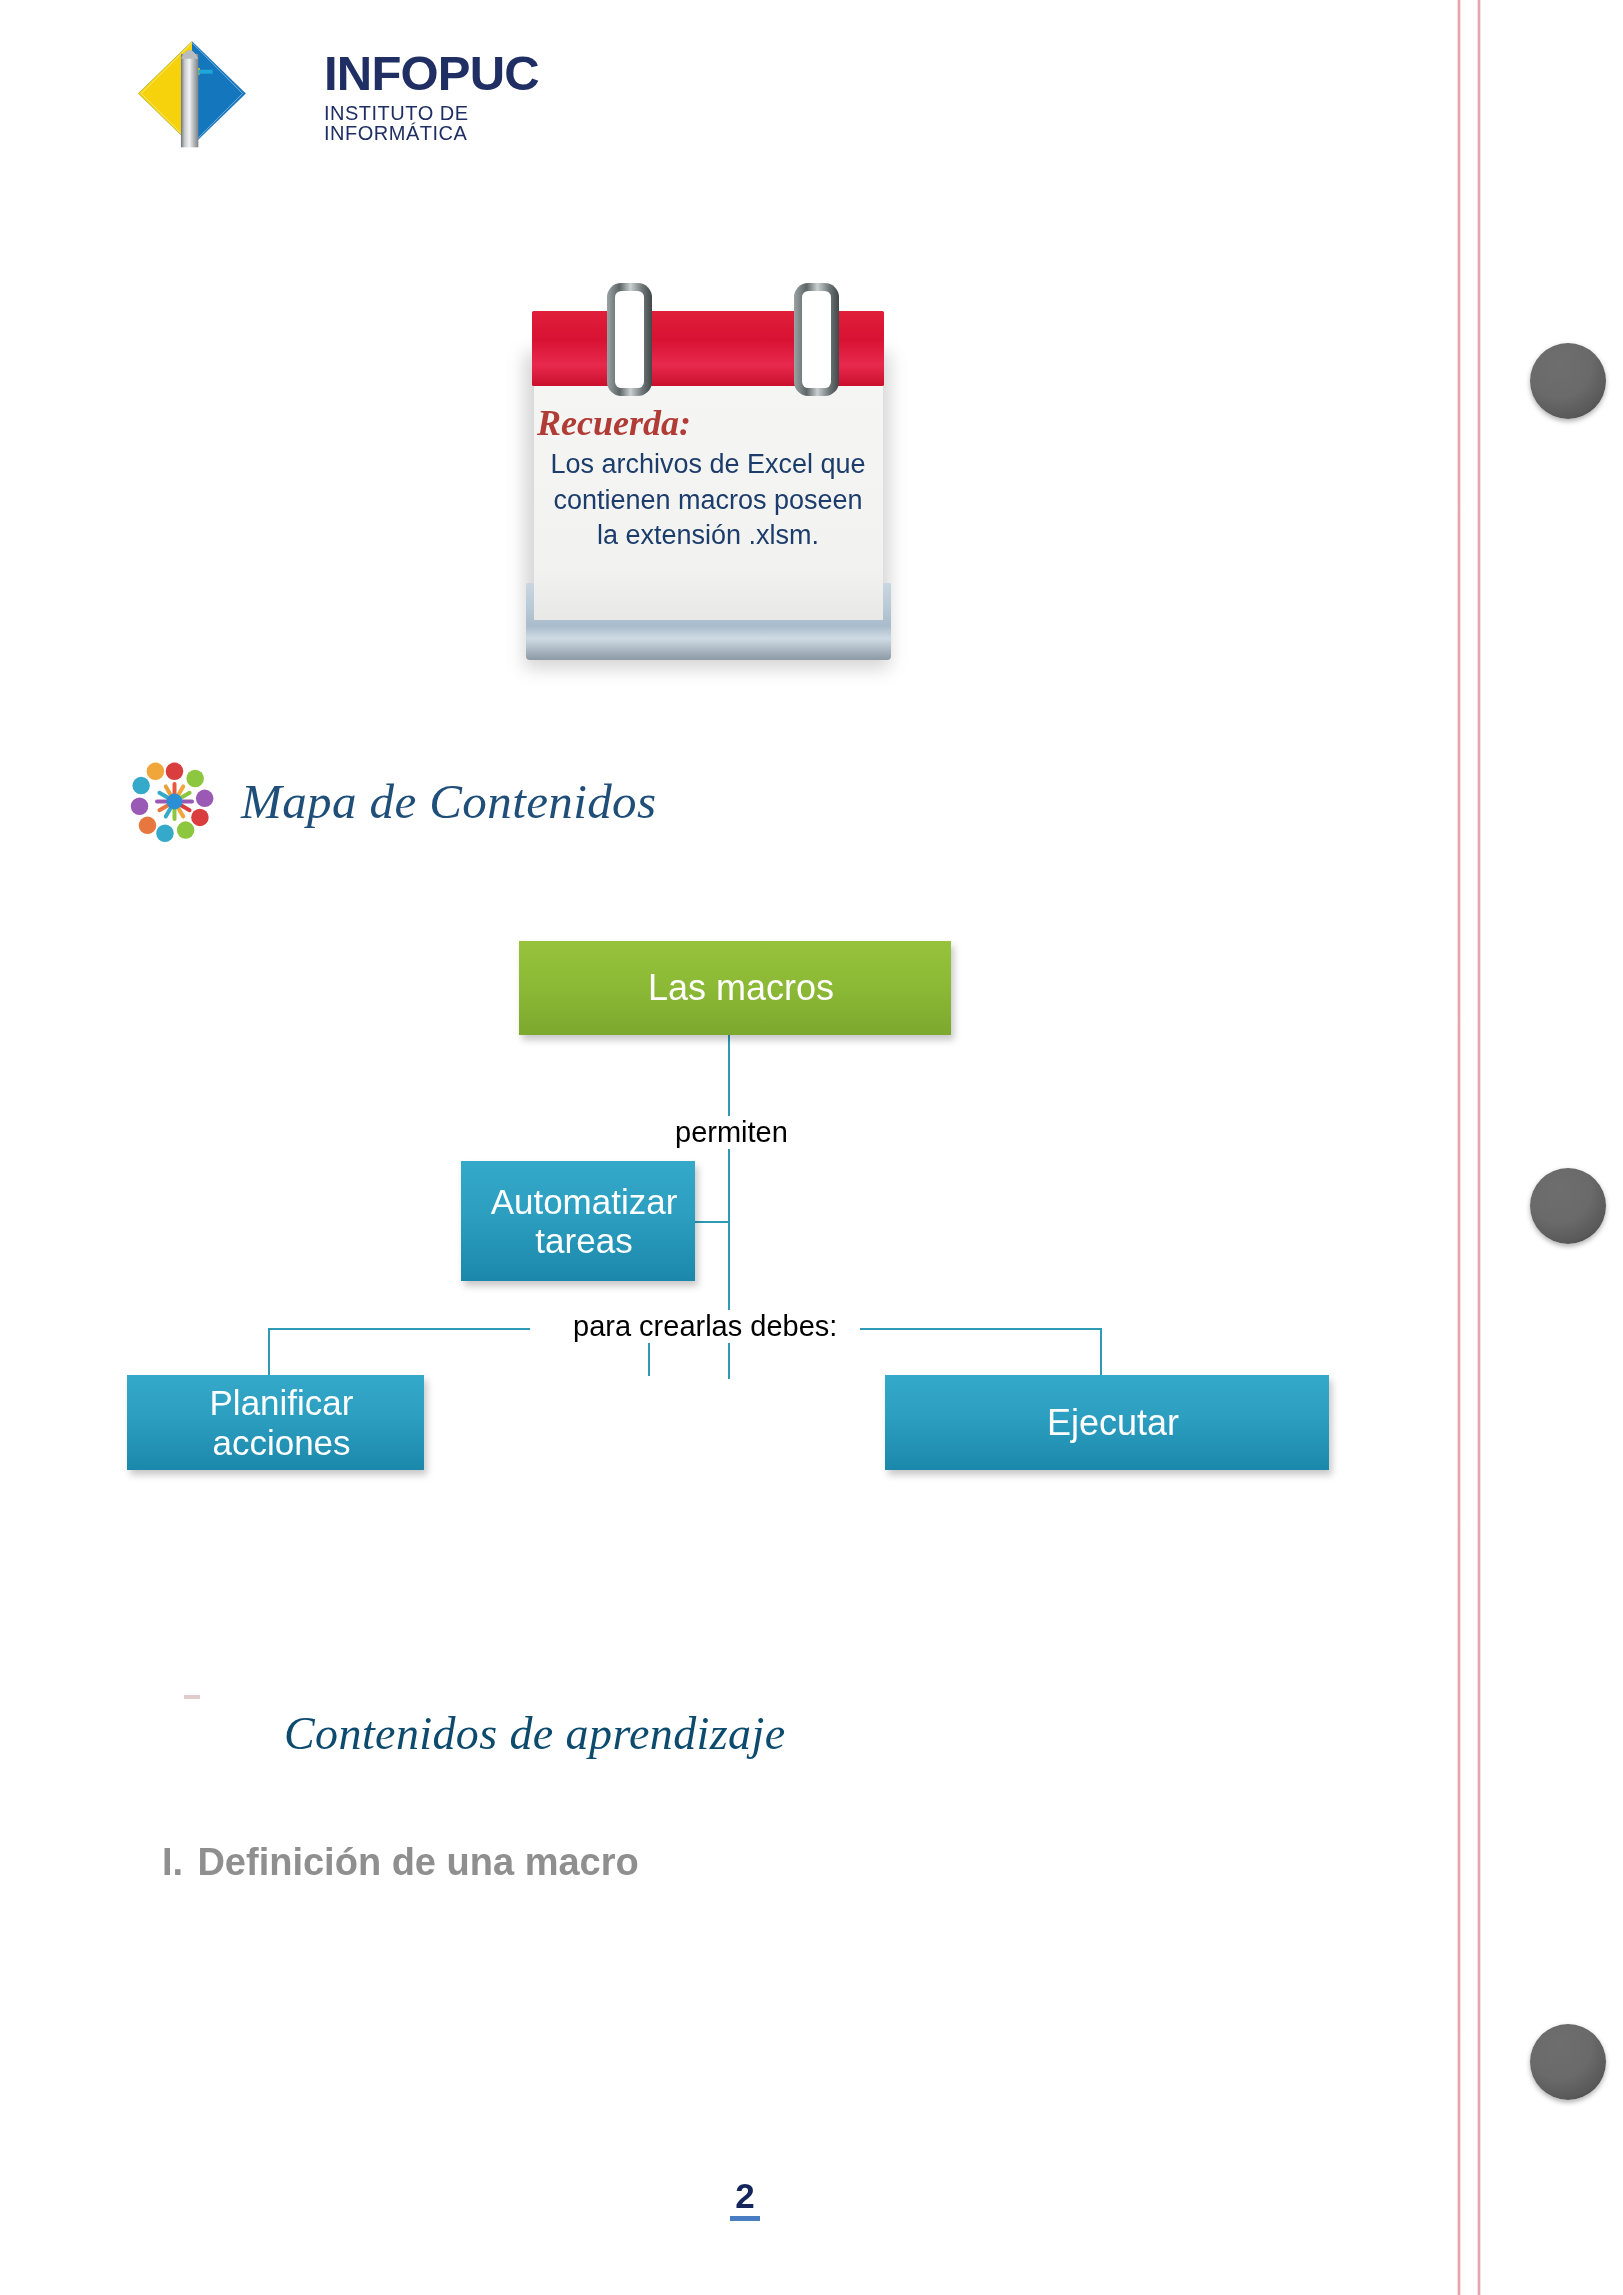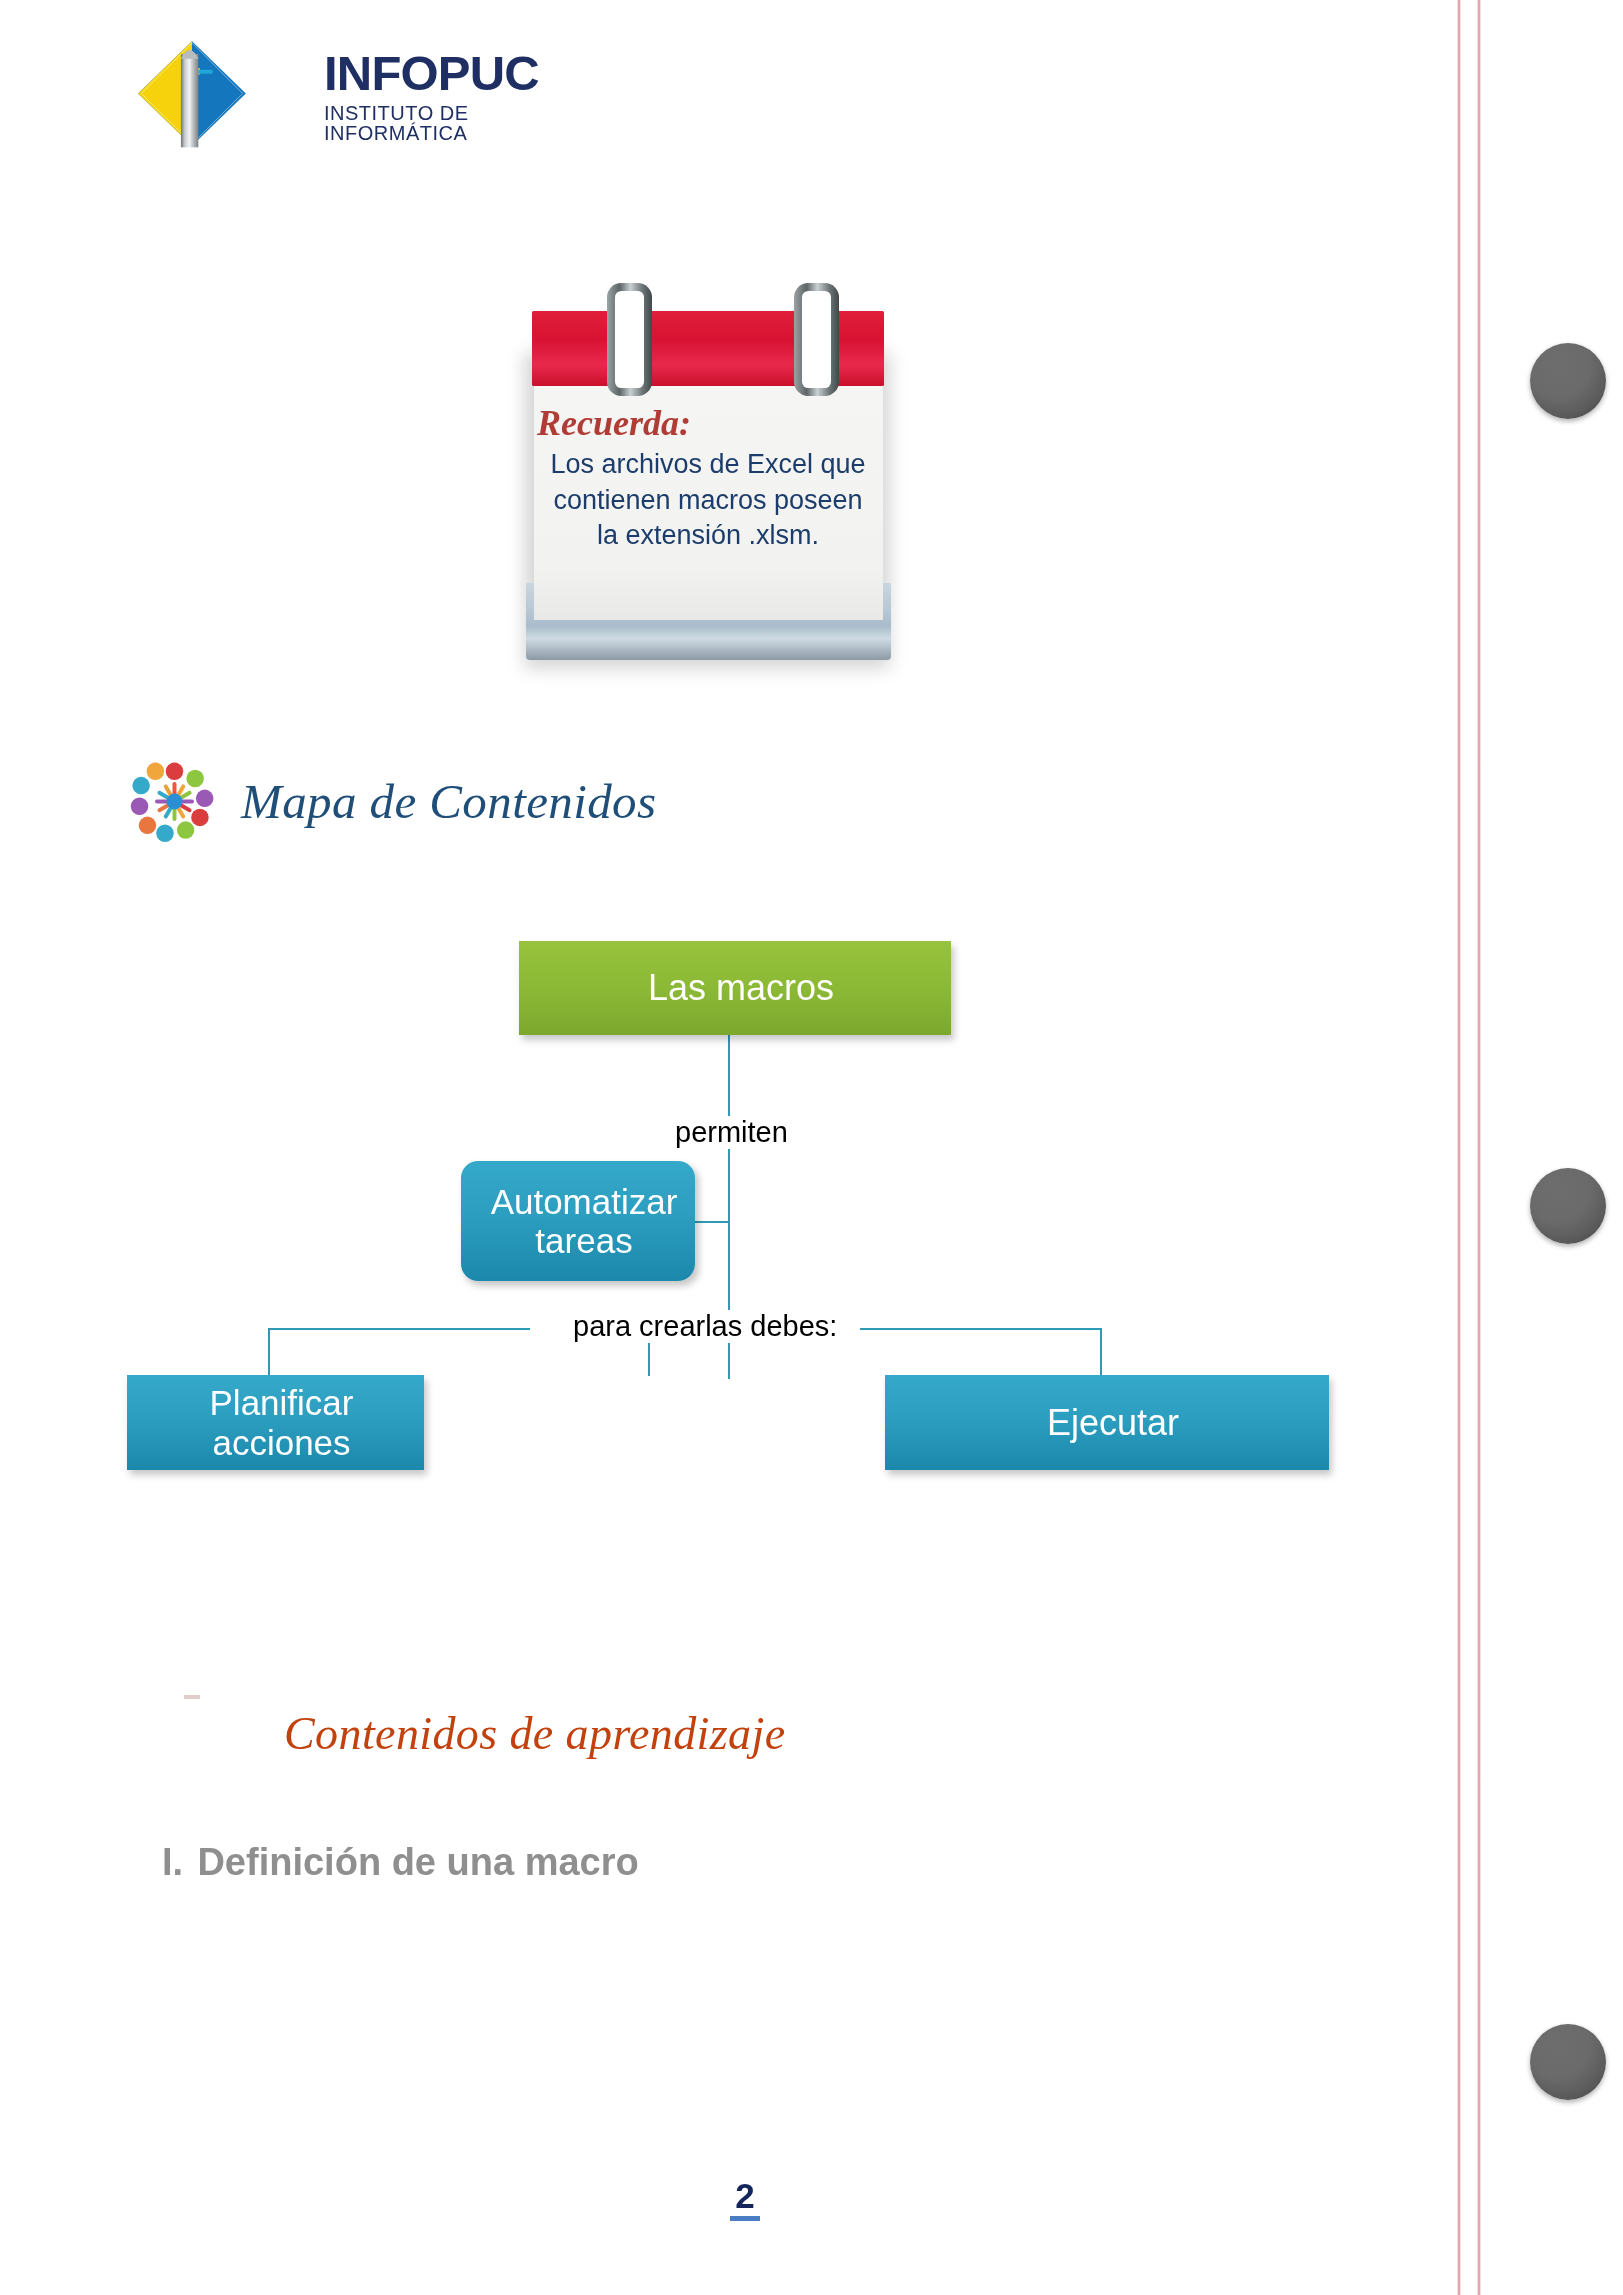--- a/index.html
+++ b/index.html
@@ -176,21 +176,21 @@
     letter-spacing: 0.4px;
   }
 
   .aprend-head {
     position: absolute;
     left: 284px;
     top: 1707px;
     font-family: "Liberation Serif", serif;
     font-style: italic;
     font-size: 46px;
-    color: #c2410c;
+    color: #0c4a6e;
     letter-spacing: 0.4px;
   }
   .aprend-mark {
     position: absolute;
     left: 184px;
     top: 1695px;
     width: 16px;
     height: 4px;
     background: #c9a0a0;
     opacity: .55;
@@ -215,21 +215,21 @@
     box-shadow: 3.2px 4.8px 7.1px rgba(0,0,0,0.22);
     padding-left: 12px;
   }
   .node.green {
     background: linear-gradient(to bottom, #96c23c 0%, #8dba36 45%, #7ca92d 100%);
   }
   .node.blue {
     background: linear-gradient(to bottom, #35a9c9 0%, #2c9ec0 45%, #1b88ab 100%);
   }
   .n-macros  { left: 519px;  top: 22px;  width: 420px; height: 94px; font-size: 36px; }
-  .n-auto    { left: 461px;  top: 242px; width: 222px; height: 120px; font-size: 35px; line-height: 1.12; border-radius: 17px; }
+  .n-auto    { left: 461px;  top: 242px; width: 222px; height: 120px; font-size: 35px; line-height: 1.12; }
   .n-plan    { left: 127px;  top: 456px; width: 285px; height: 95px; font-size: 35px; line-height: 1.12; }
   .n-grab    { left: 491px;  top: 456px; width: 309px; height: 95px; font-size: 36px; }
   .n-ejec    { left: 885px; top: 456px; width: 432px; height: 95px; font-size: 36px; }
 
   .conn {
     position: absolute;
     background: #2e9ab5;
   }
   .conn.v { width: 2.4px; }
   .conn.h { height: 2.4px; }

